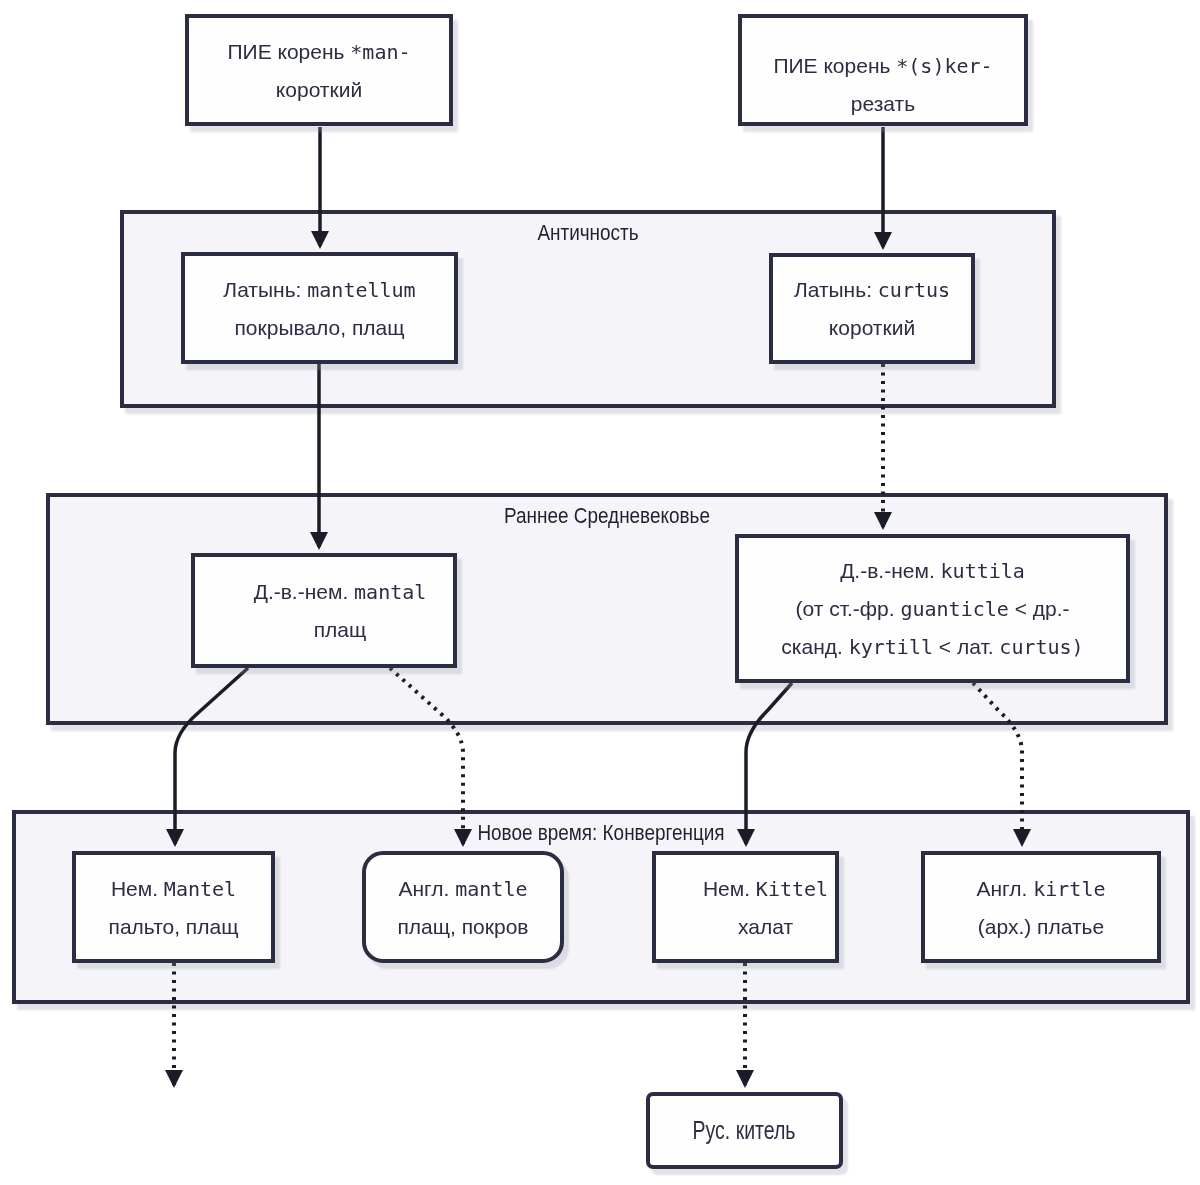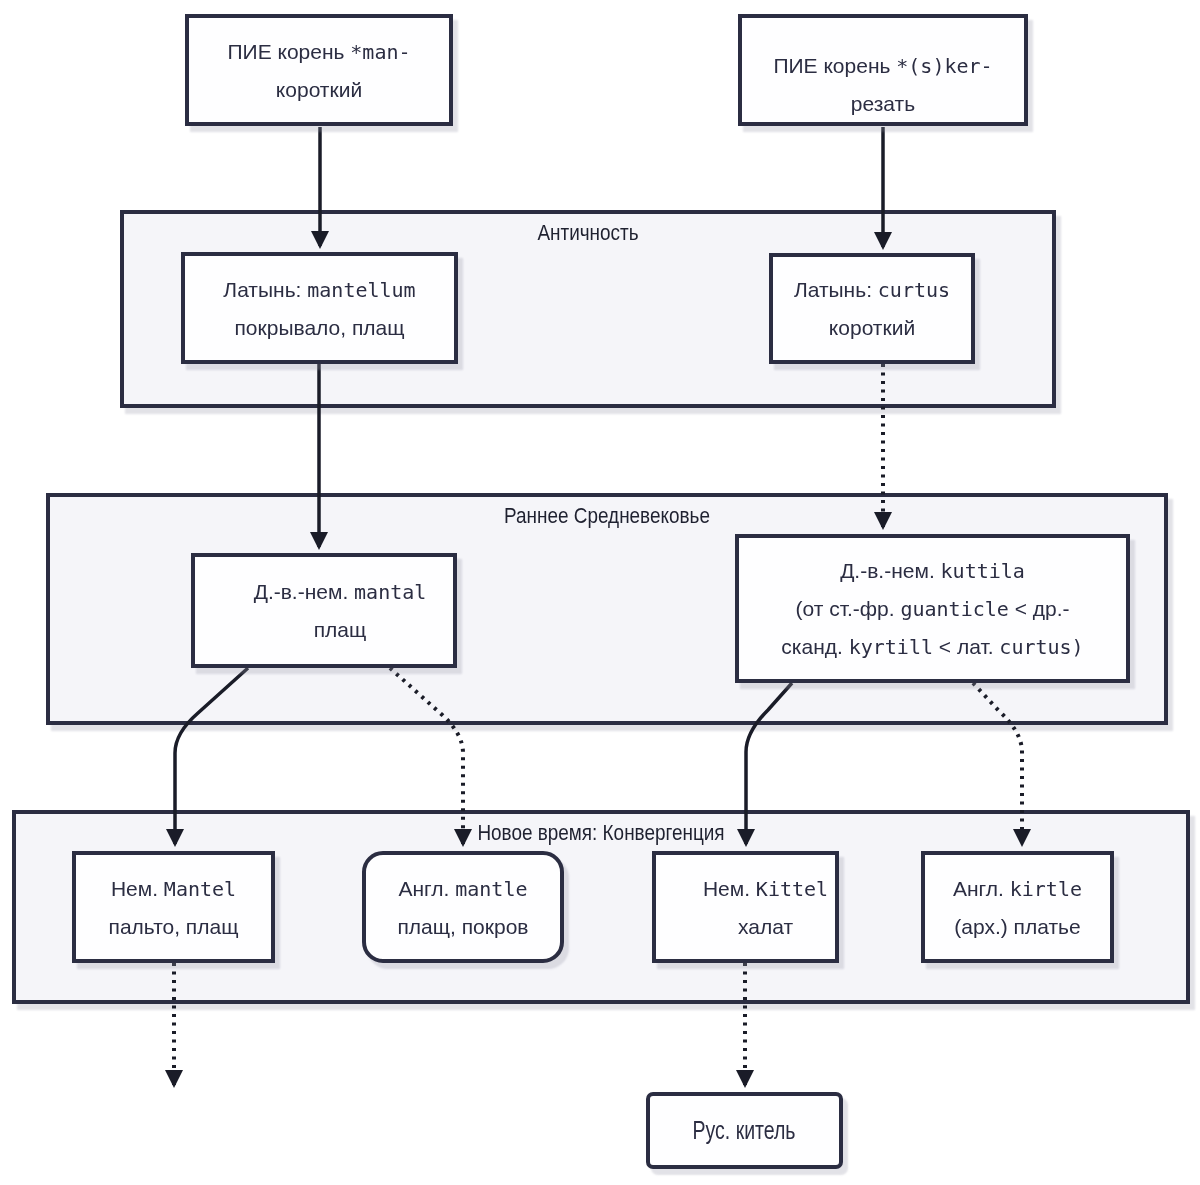--- a/index.html
+++ b/index.html
@@ -148,21 +148,21 @@
   <div class="node" style="left:362px;top:851px;width:202px;height:112px;border-radius:21px;">
     <div class="nline mixed">Англ. <span class="lat">mantle</span></div>
     <div class="nline mixed">плащ, покров</div>
   </div>
 
   <div class="node" style="left:652px;top:851px;width:187px;height:112px;padding-left:40px;">
     <div class="nline mixed">Нем. <span class="lat">Kittel</span></div>
     <div class="nline mixed">халат</div>
   </div>
 
-  <div class="node" style="left:921px;top:851px;width:193px;height:112px;">
+  <div class="node" style="left:921px;top:851px;width:240px;height:112px;">
     <div class="nline mixed">Англ. <span class="lat">kirtle</span></div>
     <div class="nline mixed">(арх.) платье</div>
   </div>
 
 
   <div class="node narrow" style="left:646px;top:1092px;width:197px;height:77px;border-radius:7px;">
     <div class="nline">Рус. китель</div>
   </div>
 
 </div>

